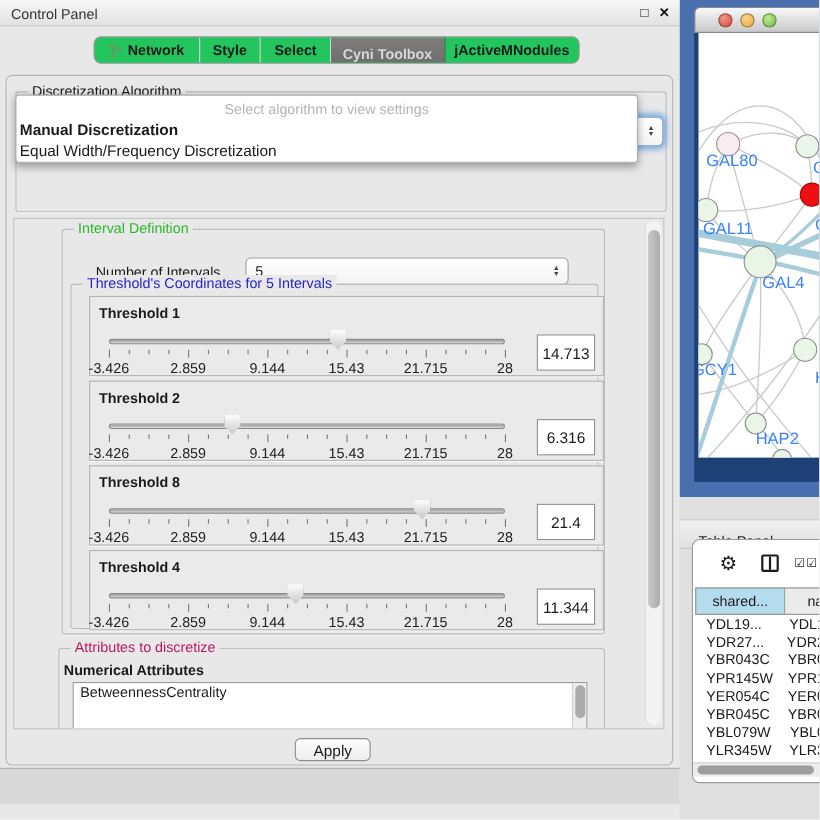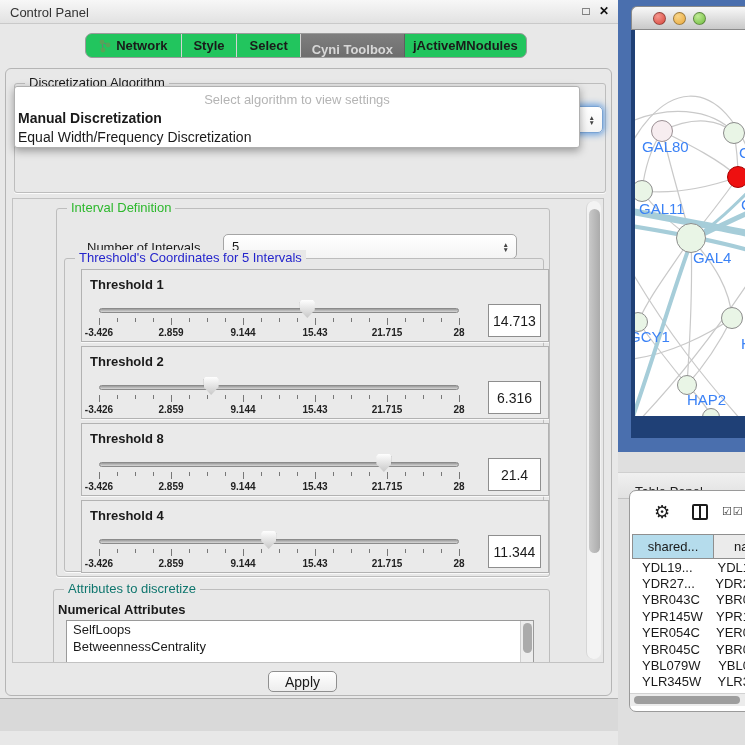--- a/index.html
+++ b/index.html
@@ -62,22 +62,22 @@
     border:1px solid #b2b2b2; box-shadow:0 1px 0 rgba(255,255,255,.7); }
   .thr-label { position:absolute; left:8px; top:7px; font-weight:bold; }
   .slider { position:absolute; left:0; top:0; width:100%; height:100%; }
   .track { position:absolute; left:17px; top:38px; width:360px; height:5px; border-radius:3px;
     background:linear-gradient(#9a9a9a,#d8d8d8); border:1px solid #8b8b8b; }
   .thumb { position:absolute; top:30px; width:15px; height:18px;
     background:linear-gradient(#fefefe,#c8c8c8); filter:drop-shadow(0 0 1px #777);
     clip-path:polygon(12% 0%,88% 0%,100% 12%,100% 55%,50% 100%,0% 55%,0% 12%); }
   .tick { position:absolute; top:48px; width:1px; height:4px; background:#777; }
   .tick.major { height:7px; }
-  .tick-labels span { position:absolute; top:57px; transform:translateX(-50%); font-size:10px;
-    font-weight:bold; color:#222; white-space:nowrap; }
+  .tick-labels span { position:absolute; top:57px; transform:translateX(-50%); font-size:13px;
+    font-weight:normal; color:#222; white-space:nowrap; }
   .val { position:absolute; left:406px; top:34px; width:53px; height:33px; background:#fff;
     border:1px solid #8e8e8e; display:flex; align-items:center; justify-content:center; font-size:14px; }
 
   #attr-list { position:absolute; left:12px; top:30px; width:468px; height:60px; background:#fff;
     border:1px solid #9a9a9a; overflow:hidden; }
   #attr-list .row { padding-left:6px; line-height:17px; white-space:nowrap; }
   #attr-vsb { position:absolute; right:0; top:0; width:13px; height:100%; background:#ededed; border-left:1px solid #cfcfcf; }
   #attr-vsb .vthumb { position:absolute; left:2px; top:2px; width:9px; height:30px; background:#ababab; border-radius:5px; }
 
   #apply-btn { left:268px; top:671px; width:69px; height:21px; background:linear-gradient(#ffffff,#ededed);
@@ -352,25 +352,24 @@
               <span style="left: 233px;">15.43</span>
               <span style="left: 305px;">21.715</span>
               <span style="left: 377px;">28</span>
             </div>
           <div class="thumb" style="left: 179.197px;"></div>
         </div>
         <div class="val">11.344</div>
       </div>
 
       <div class="group" style="left:40px; top:390px; width:497px; height:80px;">
-        <span class="group-label" style="color:#0f766e;">Attributes to discretize</span>
+        <span class="group-label" style="color:#be185d;">Attributes to discretize</span>
         <span class="abs" style="left:4px; top:12px; font-weight:bold;">Numerical Attributes</span>
         <div id="attr-list">
           <div class="items">
-              <div class="row">SelfLoops</div>
               <div class="row">BetweennessCentrality</div>
             </div>
           <div id="attr-vsb">
               <div class="vthumb"></div>
             </div>
         </div>
       </div>
 
       <div id="inner-vsb">
           <div class="vthumb"></div>

